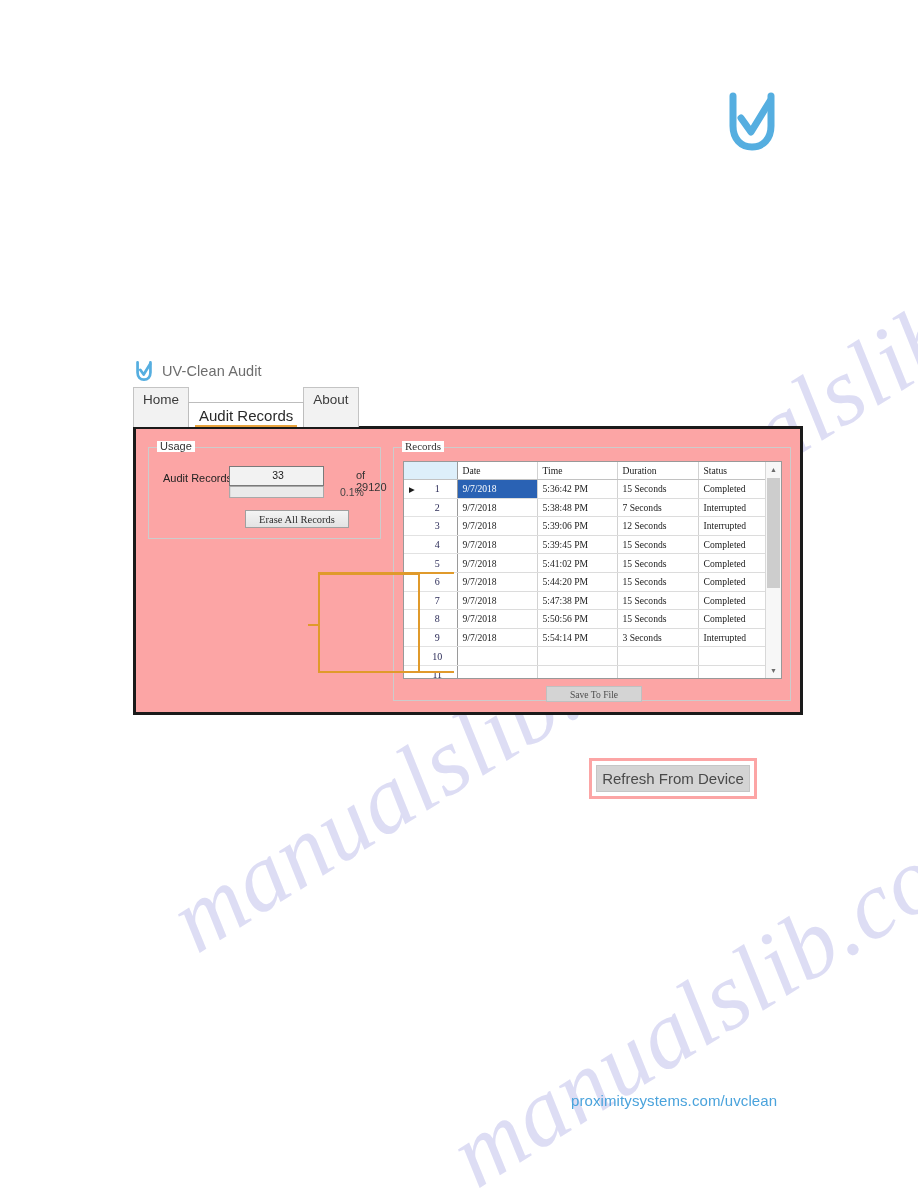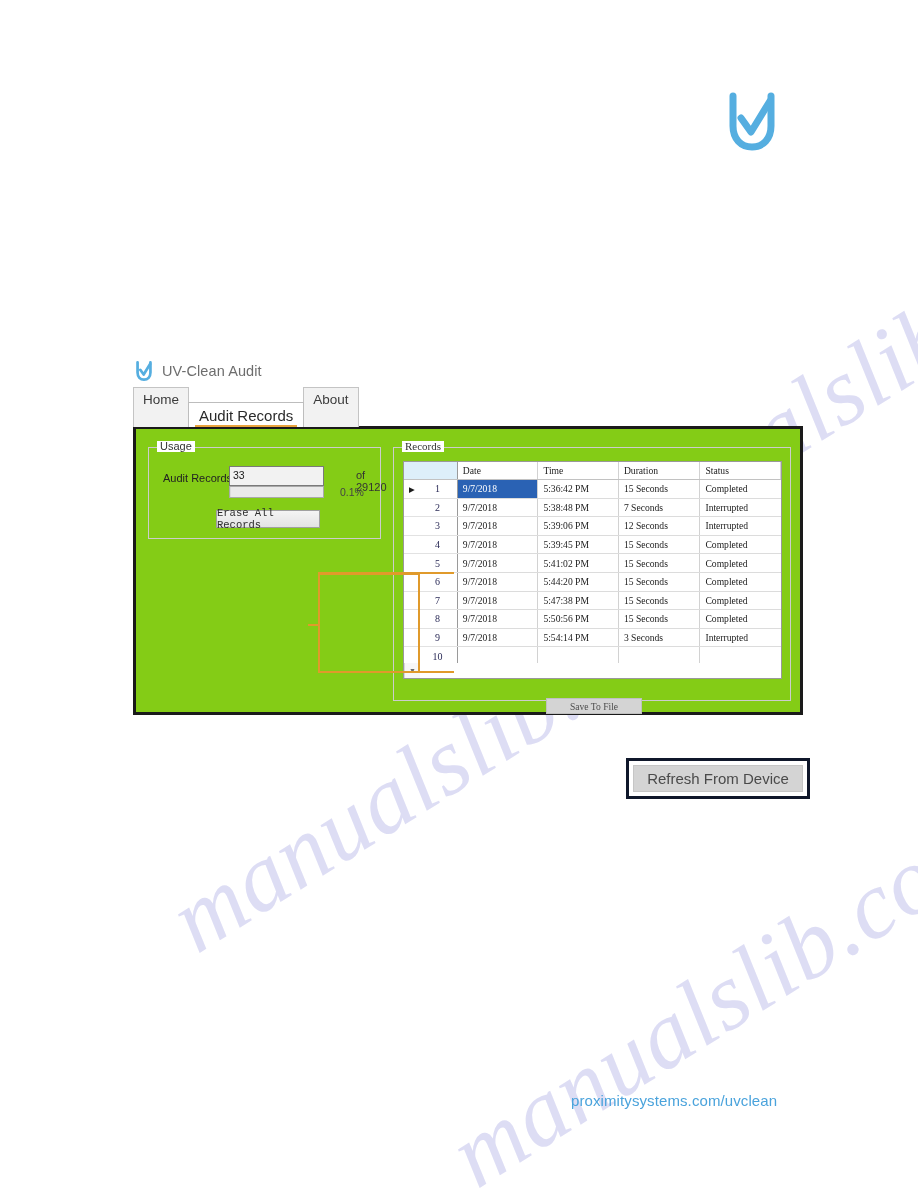--- a/index.html
+++ b/index.html
@@ -102,21 +102,21 @@
   .tab-underline {
     position: absolute;
     left: 6px; right: 6px; bottom: 0px;
     height: 2px; background: #e8a33d;
   }
 
   
   #window {
     position: relative;
     border: 3px solid #1a1a1a;
-    background: #84cc16;
+    background: #fca5a5;
     height: 289px;
     box-sizing: border-box;
     margin-top: -1px;
   }
 
   
   .groupbox {
     position: absolute;
     border: 1px solid #cccccc;
     box-sizing: border-box;
@@ -141,59 +141,59 @@
   }
   #audit-records-input {
     position: absolute; left: 80px; top: 18px;
     width: 95px; height: 20px;
     border: 1px solid #7a7a7a;
     background: #f2f2f2;
     box-sizing: border-box;
     font-size: 10.5px; color: #1a1a1a;
     padding: 1px 0 0 3px;
     line-height: 14px;
+    text-align: center;
   }
   #of-total {
     position: absolute; left: 167px; top: 21px;
     font-size: 11px; color: #333; margin-left: 40px;
   }
   #progressbar {
     position: absolute; left: 80px; top: 38px;
     width: 95px; height: 12px;
     border: 1px solid #a9a9a9;
     background: #eaeaea;
     box-sizing: border-box;
   }
   #progressbar .fill { height: 100%; background: #dcdcdc; width: 0%; }
   #percent-text {
     position: absolute; left: 184px; top: 38px;
     font-size: 10.5px; color: #444; margin-left: 7px;
   }
   #erase-all-btn {
-    position: absolute; left: 67px; top: 62px;
+    position: absolute; left: 96px; top: 62px;
     width: 104px; height: 18px;
     background: linear-gradient(#f4f4f4, #e3e3e3);
     border: 1px solid #a0a0a0;
     box-sizing: border-box;
     font-size: 10.5px; color: #2c2c2c;
     display: flex; align-items: center; justify-content: center;
-    font-family: Liberation Mono, monospace;
+    font-family: Liberation Serif, serif;
   }
 
   
   #grid {
     position: absolute;
     left: 9px; top: 13px;
     width: 379px; height: 218px;
     border: 1px solid #999999;
     box-sizing: border-box;
     background: #ffffff;
     overflow: hidden;
     display: flex;
-    flex-direction: column;
   }
   #grid-main { flex: 1 1 auto; position: relative; overflow: hidden; }
   table.grid-table {
     border-collapse: collapse;
     table-layout: fixed;
     width: 100%;
     font-size: 9.6px;
     color: #1b1b1b;
   }
   table.grid-table col.c-sel { width: 53px; }
@@ -265,35 +265,35 @@
   #grid-scroll .sb-down { bottom: 0; }
   #grid-scroll .sb-thumb {
     position: absolute; left: 1px; top: 16px;
     width: 13px; height: 110px;
     background: #cdcdcd;
   }
 
   
   #save-to-file-btn {
     position: absolute;
-    left: 152px; top: 250px;
+    left: 152px; top: 238px;
     width: 96px; height: 16px;
     background: #d4d4d4;
     border: 1px solid #c0c0c0;
     box-sizing: border-box;
     font-size: 9.6px; color: #4d4d4d;
     display: flex; align-items: center; justify-content: center;
   }
 
   
   #refresh-highlight {
     position: absolute;
-    left: 626px; top: 758px;
-    width: 184px; height: 41px;
-    border: 3px solid #0f172a;
+    left: 589px; top: 758px;
+    width: 168px; height: 41px;
+    border: 3px solid #fca5a5;
     background: #ffffff;
     box-sizing: border-box;
     z-index: 30;
   }
   #refresh-from-device-btn {
     position: absolute;
     left: 4px; top: 4px; right: 4px; bottom: 4px;
     background: #d4d4d4;
     border: 1px solid #c6c6c6;
     box-sizing: border-box;

